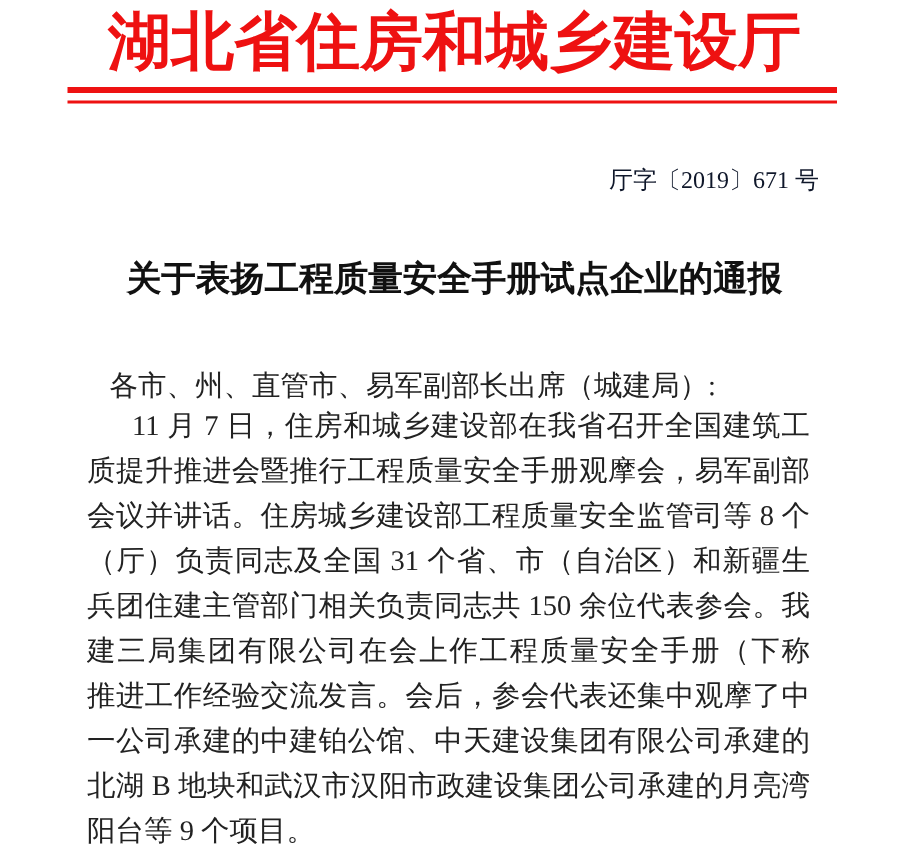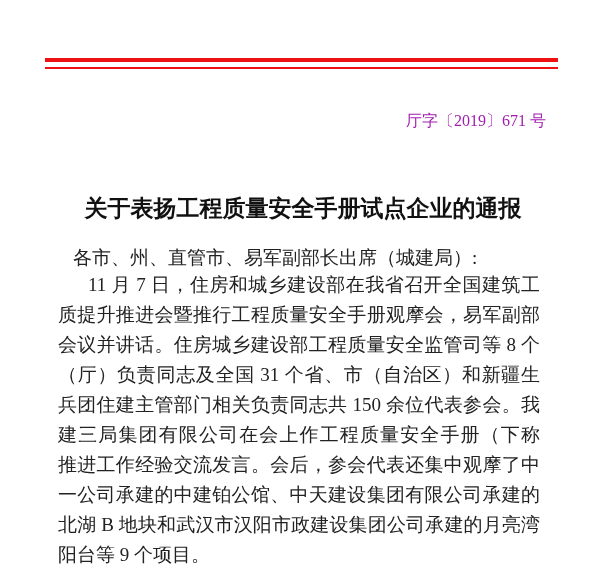--- a/index.html
+++ b/index.html
@@ -46,35 +46,34 @@
     background: var(--accent-red, #ee1111);
   }
   .doc-number {
     position: absolute;
     top: 110px;
     left: 0;
     width: 546px;
     text-align: right;
     font-size: 16px;
     line-height: 22px;
-    color: #a21caf;
+    color: #0f172a;
     white-space: nowrap;
   }
   .doc-title {
     position: absolute;
     top: 170px;
     left: 0;
     width: 606px;
     text-align: center;
     font-size: 23px;
     line-height: 32px;
     font-weight: bold;
     color: #111111;
     white-space: nowrap;
-    margin-top: 23px;
   }
   .salutation {
     position: absolute;
     top: 246px;
     left: 73px;
     width: 500px;
     font-size: 19px;
     line-height: 24px;
     color: #222222;
     white-space: nowrap;
@@ -100,20 +99,21 @@
   }
   .body-line.last {
     text-align-last: left;
   }
 </style>
 </head>
 <body>
 
 <div id="page">
 
+  <div class="agency-name">湖北省住房和城乡建设厅</div>
 
   <div class="rule-thick"></div>
 
   <div class="rule-thin"></div>
 
   <div class="doc-number">厅字〔2019〕671 号</div>
 
   <div class="doc-title">关于表扬工程质量安全手册试点企业的通报</div>
 
   <div class="salutation">各市、州、直管市、易军副部长出席（城建局）:</div>

